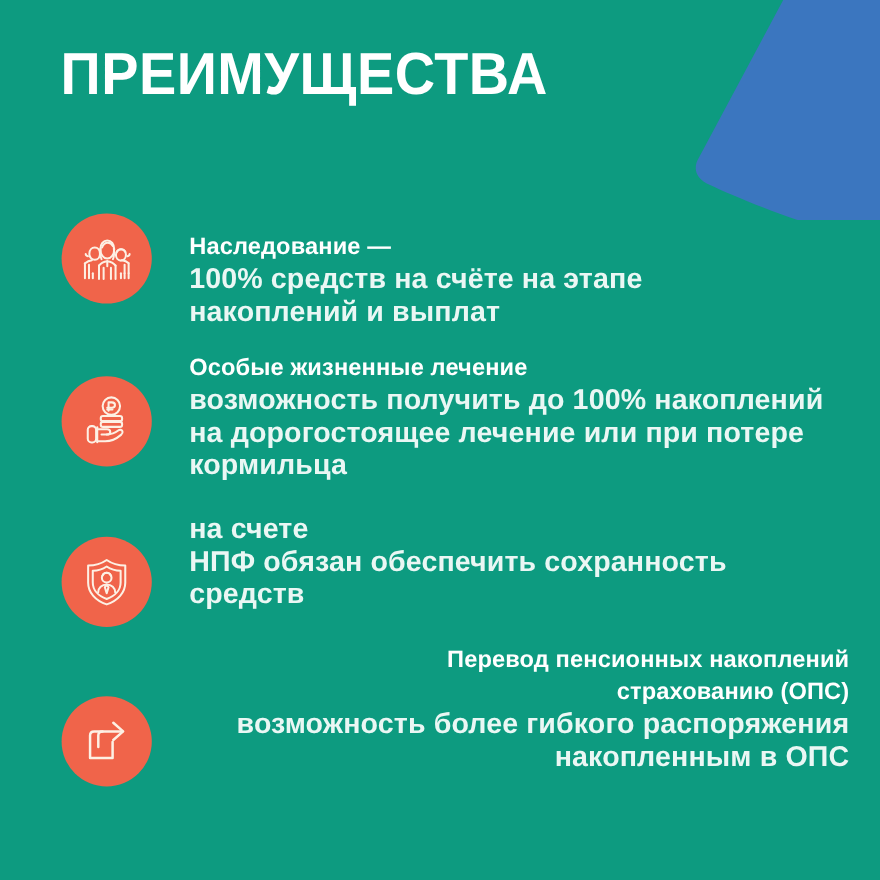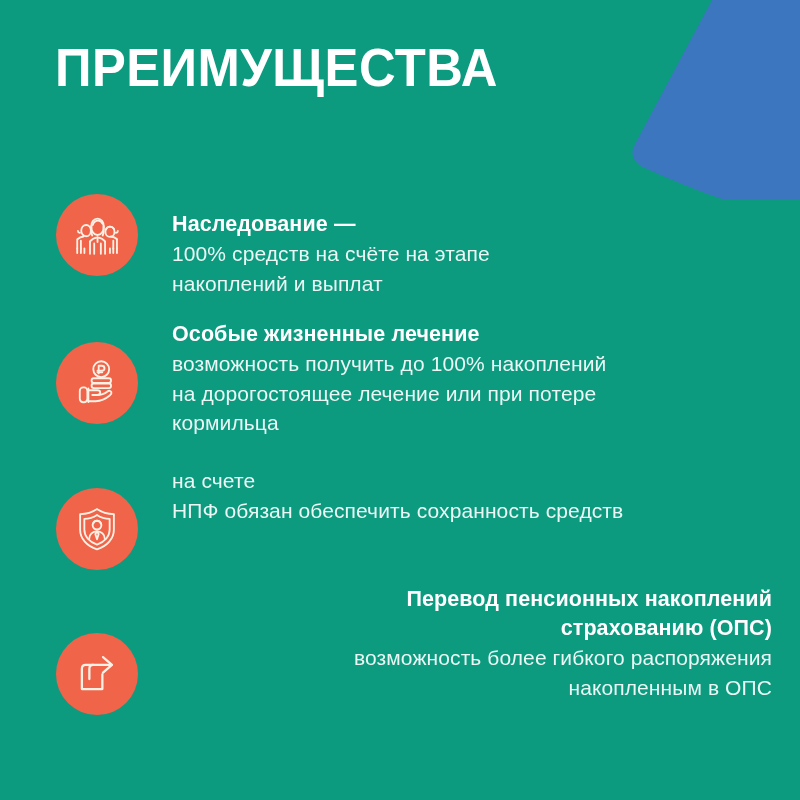--- a/index.html
+++ b/index.html
@@ -79,23 +79,23 @@
   .benefit-heading {
     margin: 0;
     font-size: 21.5px;
     line-height: 29px;
     font-weight: 700;
     color: #ffffff;
     letter-spacing: 0.1px;
   }
   .benefit-body {
     margin: 0;
-    font-size: 21px;
+    font-size: 26px;
     line-height: 29.5px;
-    font-weight: 400;
+    font-weight: 700;
     color: #eaf7f4;
     letter-spacing: 0.1px;
   }
   
   #benefit-row-0 { top: 22px; }
   #benefit-row-0 .benefit-icon-badge { top: 22px; }
   #benefit-row-0 .benefit-text      { top: 18px; margin-top: 20px; }
 
   #benefit-row-1 { top: 170px; }
   #benefit-row-1 .benefit-icon-badge { top: 22px; }

